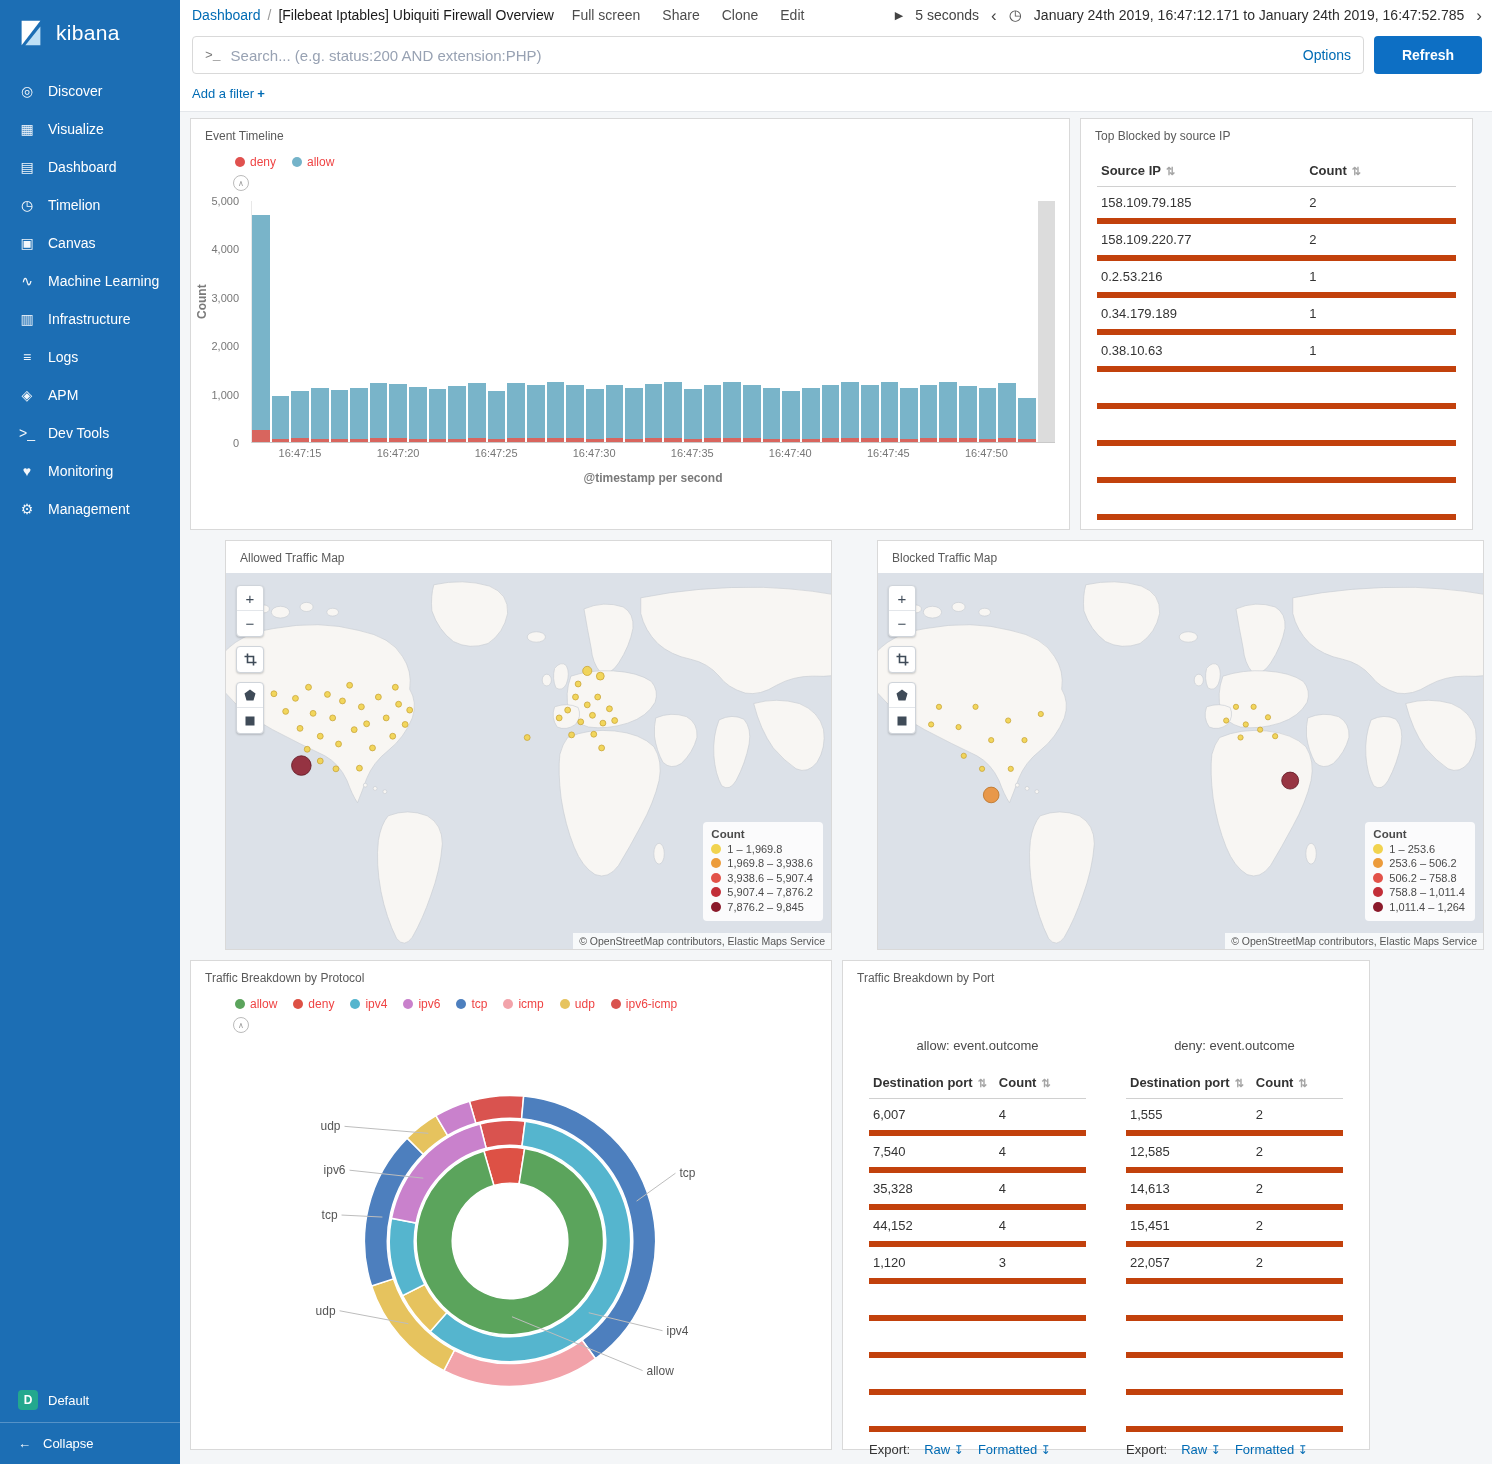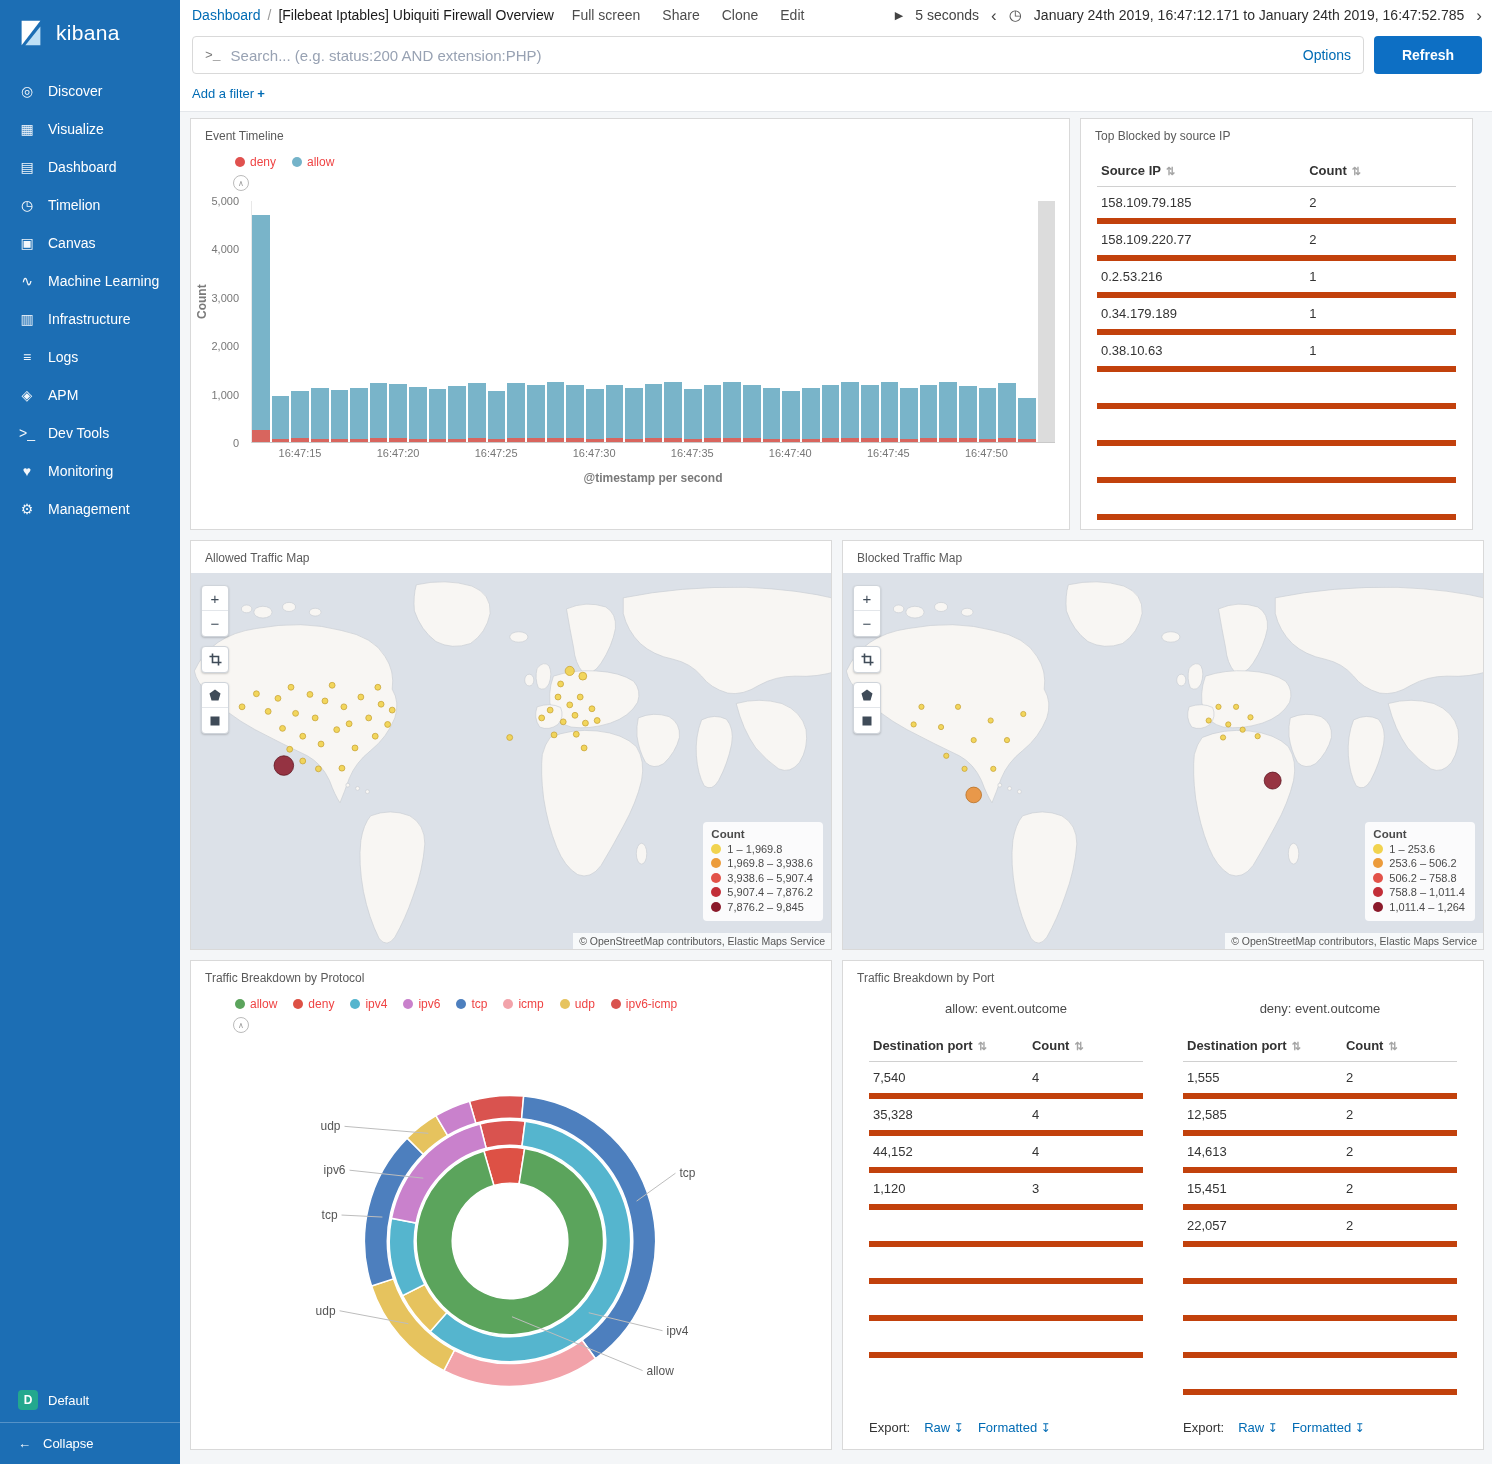--- a/index.html
+++ b/index.html
@@ -47,23 +47,23 @@
   .add-filter { color:#006bb4; cursor:pointer; }
   .plus { font-weight:700; margin-left:3px; }
 
   
   .dash { flex:1; padding:6px 8px 8px 10px; background:#f4f6f8; overflow:hidden; }
   .dash-row { display:flex; gap:10px; margin-bottom:10px; }
   .panel { background:#fff; border:1px solid #d9d9d9; position:relative; }
   .panel-title { font-size:12px; color:#5a5a5a; padding:10px 14px 4px; }
   .p-timeline { width:880px; height:412px; }
   .p-topblocked { width:393px; height:412px; }
-  .p-map { width:642px; height:410px; display:flex; flex-direction:column; }
+  .p-map { width:642px; height:410px; display:flex; flex-direction:column;margin-left:35px; }
   .p-protocol { width:642px; height:490px; }
-  .p-ports { width:642px; height:490px; display:flex; flex-direction:column; }
+  .p-ports { width:528px; height:490px; display:flex; flex-direction:column;gap:37px; }
 
   
   .et-legend, .proto-legend { display:flex; gap:16px; padding:8px 0 0 44px; align-items:center; font-size:12px; color:#ef4444; flex-wrap:wrap; }
   .legend-chip { display:flex; gap:5px; align-items:center; cursor:pointer; }
   .chip-dot { width:10px; height:10px; border-radius:50%; }
   .legend-collapse { margin:6px 0 0 42px; width:16px; height:16px; border:1px solid #bbb; border-radius:50%; color:#999; font-size:8px; display:flex; align-items:center; justify-content:center; cursor:pointer; }
   .et-chartwrap { margin:10px 14px 0 60px; position:relative; }
   .et-plot { height:242px; display:flex; align-items:flex-end; gap:2px; border-bottom:1px solid #c9c9c9; border-left:1px solid #e8e8e8; }
   .et-slot { flex:1; height:100%; display:flex; flex-direction:column; justify-content:flex-end; }
   .et-allow, .et-deny, .et-partial { width:100%; }
@@ -782,20 +782,24 @@
               <div class="port-heading">allow: event.outcome</div>
               <table class="kbn-table" id="portTable0">
                   <thead>
                     <tr>
                       <th><span>Destination port</span><span class="sort-icon">⇅</span></th>
                       <th><span>Count</span><span class="sort-icon">⇅</span></th>
                     </tr>
                   </thead>
                   <tbody>
                     <tr>
+                      <td>6,007</td>
+                      <td>4</td>
+                    </tr>
+                    <tr>
                       <td>7,540</td>
                       <td>4</td>
                     </tr>
                     <tr>
                       <td>35,328</td>
                       <td>4</td>
                     </tr>
                     <tr>
                       <td>44,152</td>
                       <td>4</td>

